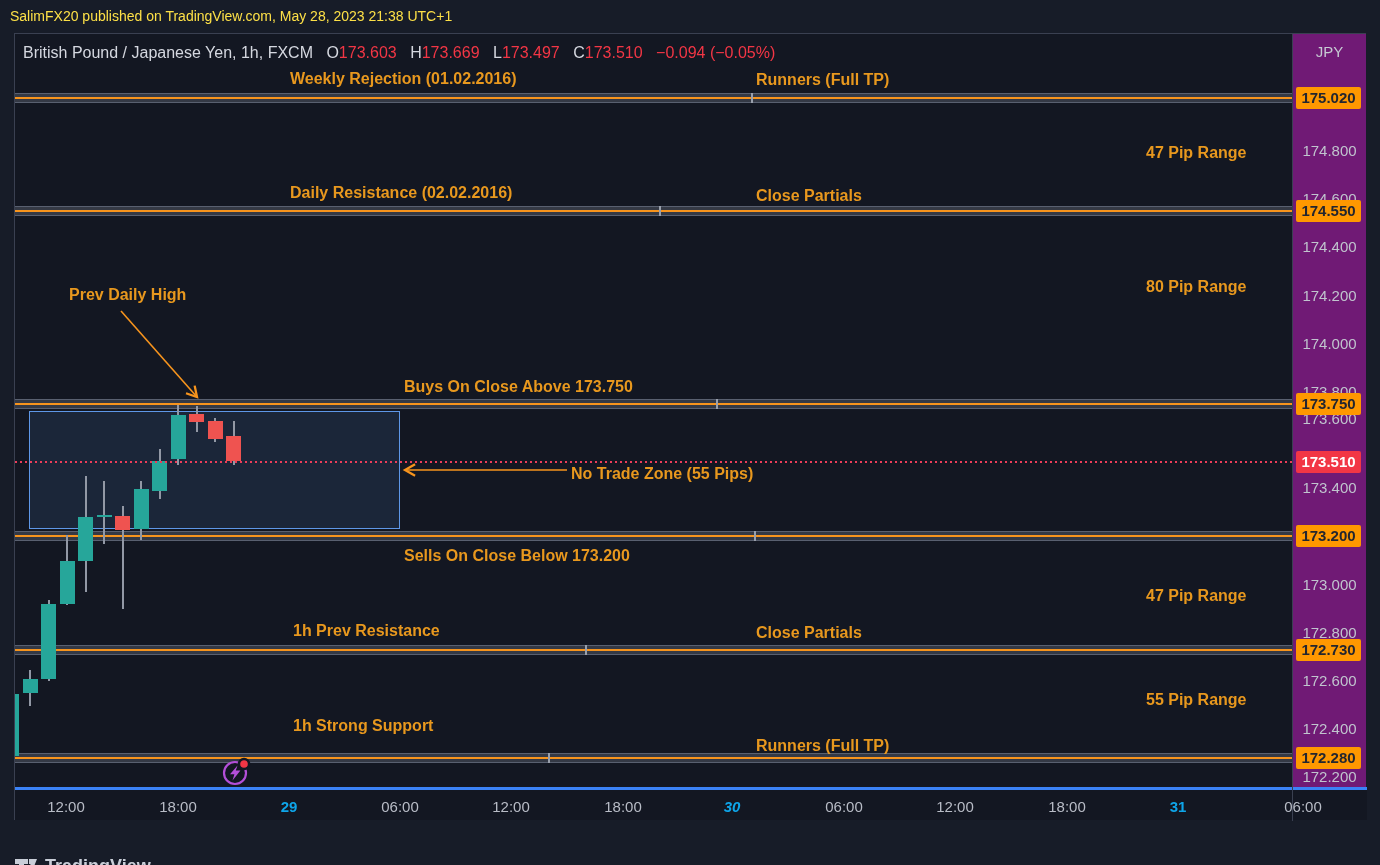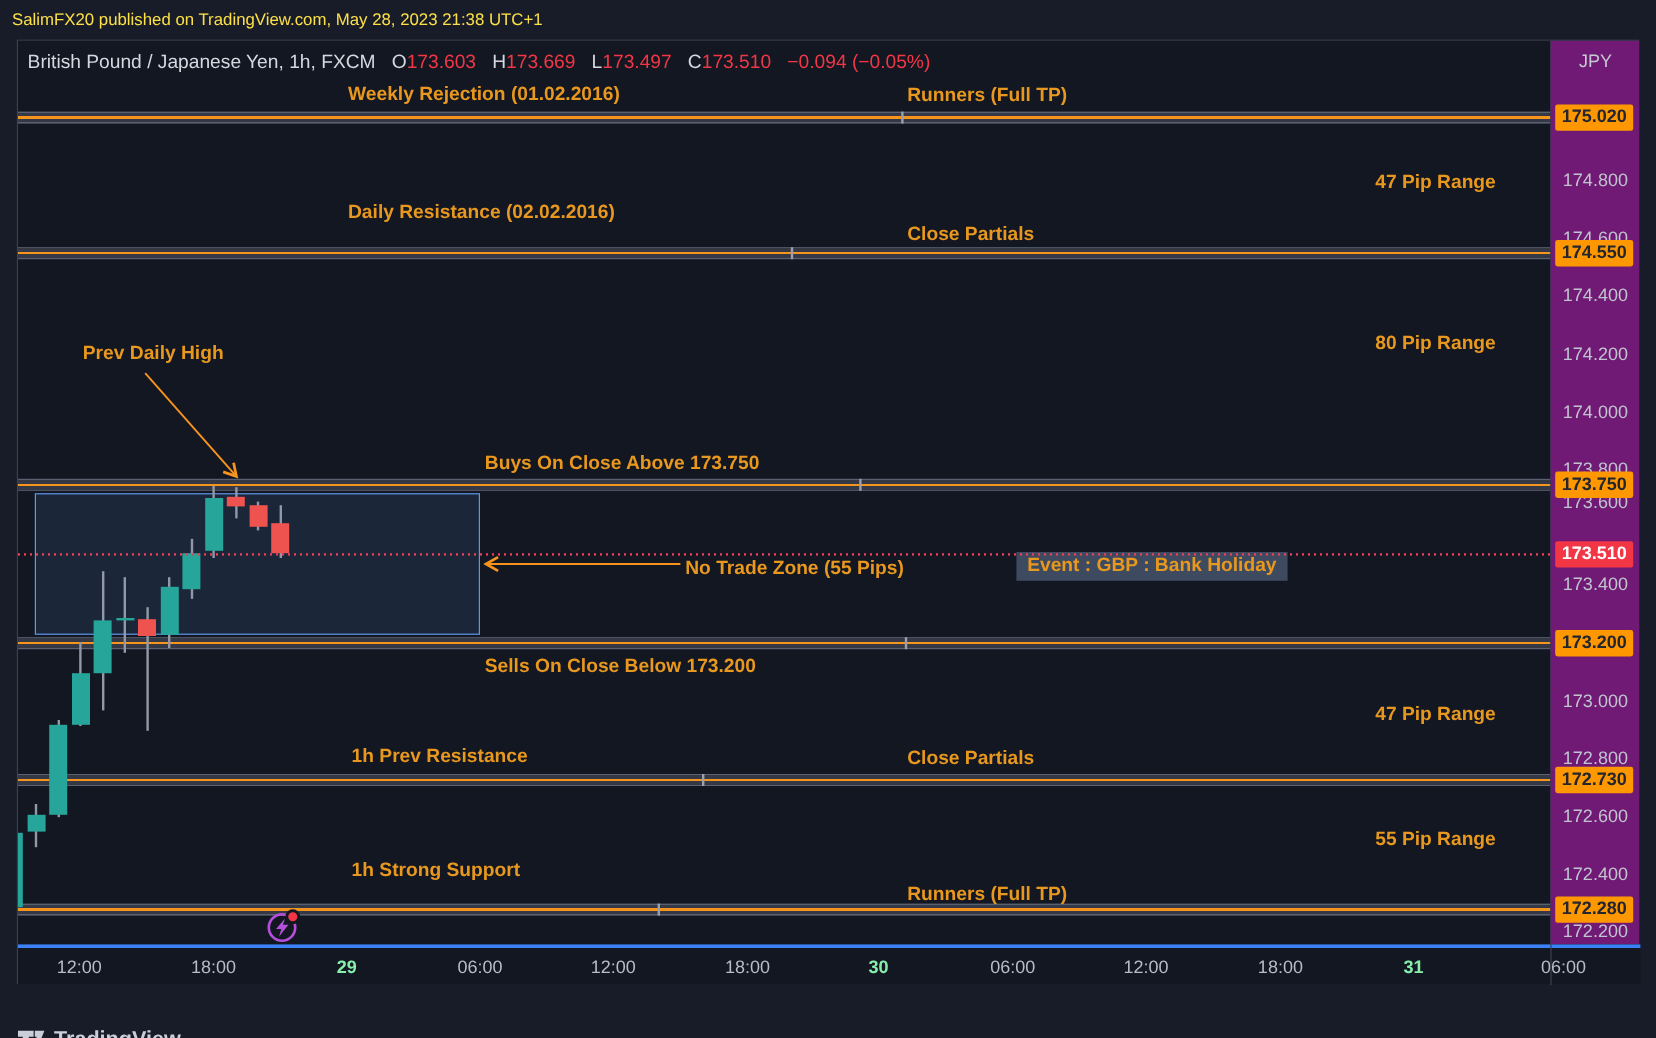--- a/index.html
+++ b/index.html
@@ -51,21 +51,21 @@
     color:#c0c4ce;font-size:15px;z-index:1;}
   .badge{position:absolute;left:3px;right:5px;height:22px;line-height:22px;text-align:center;
     font-size:15px;font-weight:bold;border-radius:2px;z-index:2;}
   .badge.level{background:#ff9800;color:#23262f;}
   .badge.last{background:#f23645;color:#ffffff;}
 
   .time-axis{position:absolute;left:0;top:753px;width:1352px;height:33px;
     border-top:3px solid #3b82f6;box-sizing:border-box;overflow:hidden;background:#131722;}
   .tlabel{position:absolute;top:0;height:33px;line-height:33px;transform:translateX(-50%);
     color:#b8bcc6;font-size:15px;white-space:nowrap;}
-  .tlabel.bold{color:#86efac;font-weight:bold;text-align:center;}
+  .tlabel.bold{color:#0ea5e9;font-weight:bold;text-align:center;}
   .corner{position:absolute;left:1277px;top:753px;width:74px;height:34px;
     border-left:1px solid #3a4051;box-sizing:border-box;}
 
   .watermark{position:absolute;left:14px;top:831px;display:flex;align-items:center;
     color:#c9ced8;font-size:18px;font-weight:bold;cursor:pointer;margin-top:24px;}
   .watermark svg{margin-right:7px;}
 </style>
 </head>
 <body>
 
@@ -84,27 +84,26 @@
         <span class="grp"><span>L</span><span class="v">173.497</span></span>
         <span class="grp"><span>C</span><span class="v">173.510</span></span>
         <span class="grp v">−0.094 (−0.05%)</span>
       </div>
 
       <div class="no-trade-box"></div>
 
       <div class="ann" style="left:275px;top:36px">Weekly Rejection (01.02.2016)</div>
       <div class="ann" style="left:741px;top:37px">Runners (Full TP)</div>
       <div class="ann" style="left:1131px;top:110px">47 Pip Range</div>
-      <div class="ann" style="left:275px;top:135px">Daily Resistance (02.02.2016)</div>
+      <div class="ann" style="left:275px;top:150px">Daily Resistance (02.02.2016)</div>
       <div class="ann" style="left:741px;top:153px">Close Partials</div>
       <div class="ann" style="left:1131px;top:244px">80 Pip Range</div>
       <div class="ann" style="left:54px;top:252px">Prev Daily High</div>
       <div class="ann" style="left:389px;top:344px">Buys On Close Above 173.750</div>
       <div class="ann" style="left:556px;top:431px">No Trade Zone (55 Pips)</div>
-      <div class="event">Event : GBP : Bank Holiday</div>
       <div class="ann" style="left:389px;top:513px">Sells On Close Below 173.200</div>
       <div class="ann" style="left:1131px;top:553px">47 Pip Range</div>
       <div class="ann" style="left:278px;top:588px">1h Prev Resistance</div>
       <div class="ann" style="left:741px;top:590px">Close Partials</div>
       <div class="ann" style="left:1131px;top:657px">55 Pip Range</div>
       <div class="ann" style="left:278px;top:683px">1h Strong Support</div>
       <div class="ann" style="left:741px;top:703px">Runners (Full TP)</div>
 
       <svg class="arrows" width="1277" height="753" viewBox="0 0 1277 753">
         <defs>
@@ -191,21 +190,21 @@
         <div class="badge level" style="top: 713.066px;">172.280</div>
       </div>
 
     <div class="time-axis">
         <div class="tlabel" style="left: 51px;">12:00</div>
         <div class="tlabel" style="left: 163px;">18:00</div>
         <div class="tlabel bold" style="left: 274px;">29</div>
         <div class="tlabel" style="left: 385px;">06:00</div>
         <div class="tlabel" style="left: 496px;">12:00</div>
         <div class="tlabel" style="left: 608px;">18:00</div>
-        <div class="tlabel bold" style="left: 717px;">30</div>
+        <div class="tlabel bold" style="left: 717px; font-style: italic;">30</div>
         <div class="tlabel" style="left: 829px;">06:00</div>
         <div class="tlabel" style="left: 940px;">12:00</div>
         <div class="tlabel" style="left: 1052px;">18:00</div>
         <div class="tlabel bold" style="left: 1163px;">31</div>
         <div class="tlabel" style="left: 1288px;">06:00</div>
       </div>
     <div class="corner"></div>
   </div>
 
   <div class="watermark">

